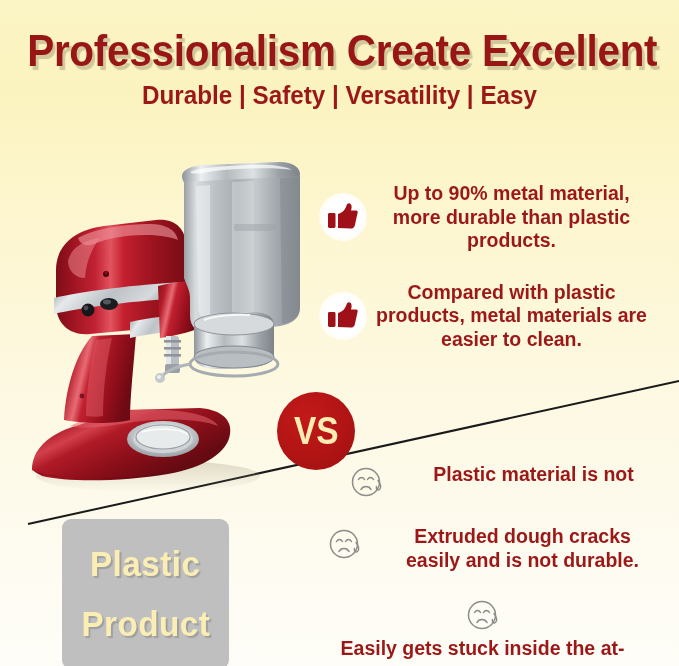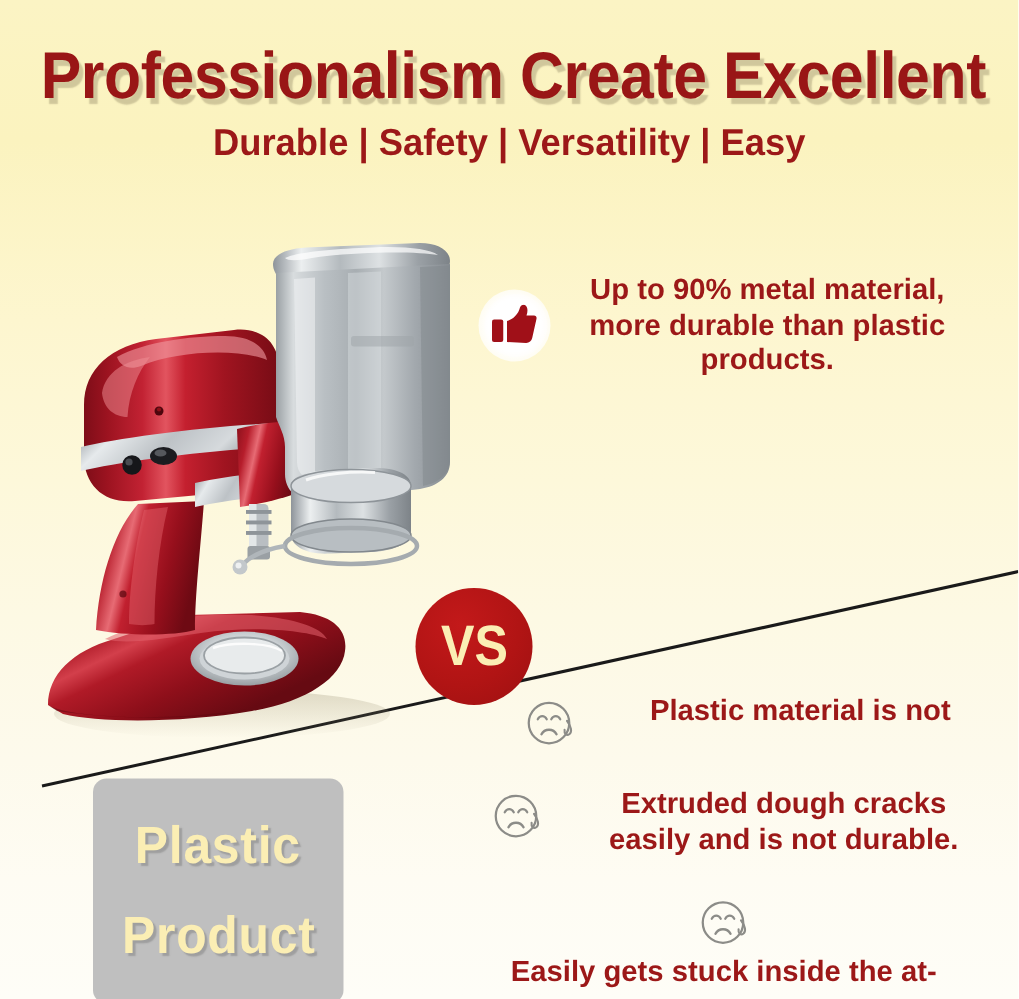--- a/index.html
+++ b/index.html
@@ -385,20 +385,33 @@
         <svg class="thumb-svg" width="30" height="28" viewBox="0 0 30 28">
           <rect x="0" y="10" width="7.5" height="15" rx="1.4" fill="#a01018"></rect>
           <path d="M10 25 L10 11 C14 10 17.5 6.6 18.6 2.2 C19.2 0.2 21.4 -0.4 22.6 0.9
                    C23.8 2.2 24 4.6 23 7.4 L28 7.4 C29.4 7.4 30 8.6 29.6 9.8
                    L26.8 22.4 C26.4 24.4 24.8 25.6 22.8 25.6 Z" fill="#a01018"></path>
         </svg>
       </div>
       <div class="pro-text">Up to 90% metal material, more durable than plastic products.</div>
     </div>
 
+    <div class="pro-item">
+      <div class="thumb-wrap">
+        <div class="thumb-glow"></div>
+        <div class="thumb-glow-2"></div>
+        <svg class="thumb-svg" width="30" height="28" viewBox="0 0 30 28">
+          <rect x="0" y="10" width="7.5" height="15" rx="1.4" fill="#a01018"></rect>
+          <path d="M10 25 L10 11 C14 10 17.5 6.6 18.6 2.2 C19.2 0.2 21.4 -0.4 22.6 0.9
+                   C23.8 2.2 24 4.6 23 7.4 L28 7.4 C29.4 7.4 30 8.6 29.6 9.8
+                   L26.8 22.4 C26.4 24.4 24.8 25.6 22.8 25.6 Z" fill="#a01018"></path>
+        </svg>
+      </div>
+      <div class="pro-text">Compared with plastic products, metal materials are easier to clean.</div>
+    </div>
 
   </div>
 
   <div class="vs-badge">
     <span>VS</span>
   </div>
 
   <div class="plastic-box">
     <div>Plastic</div>
     <div>Product</div>

